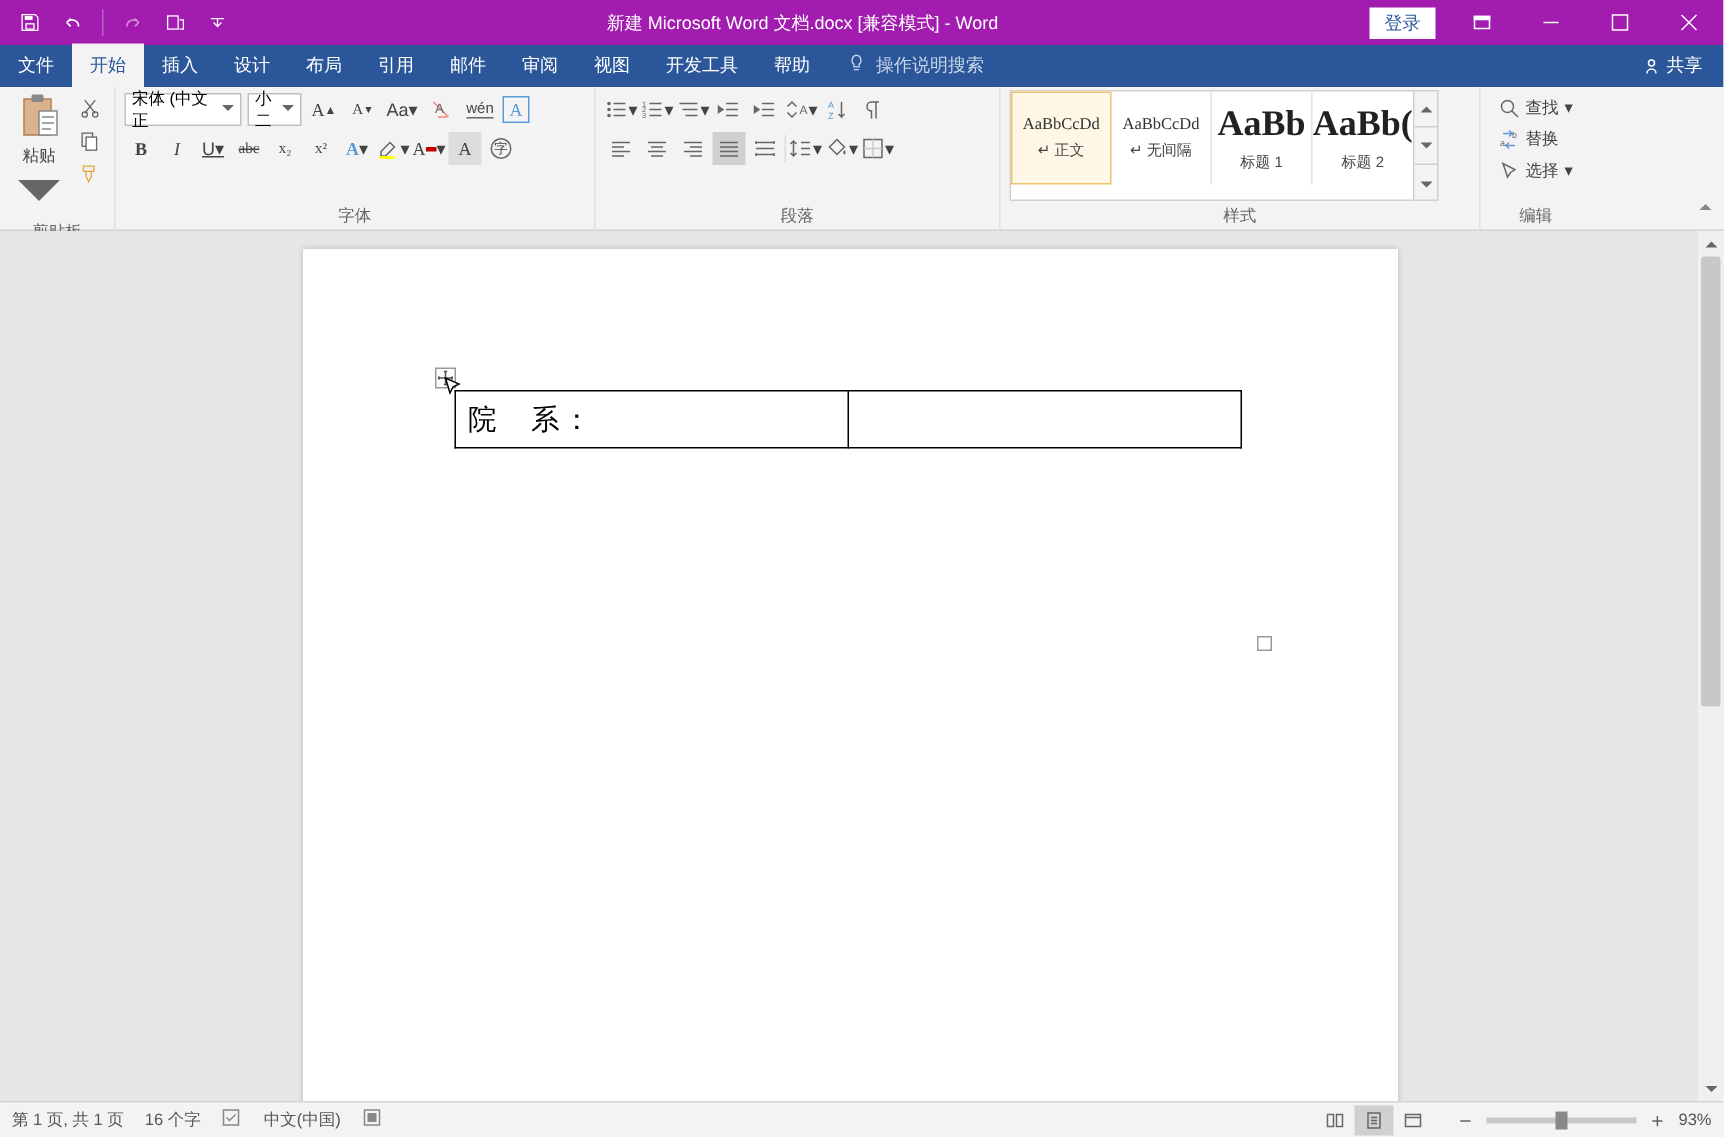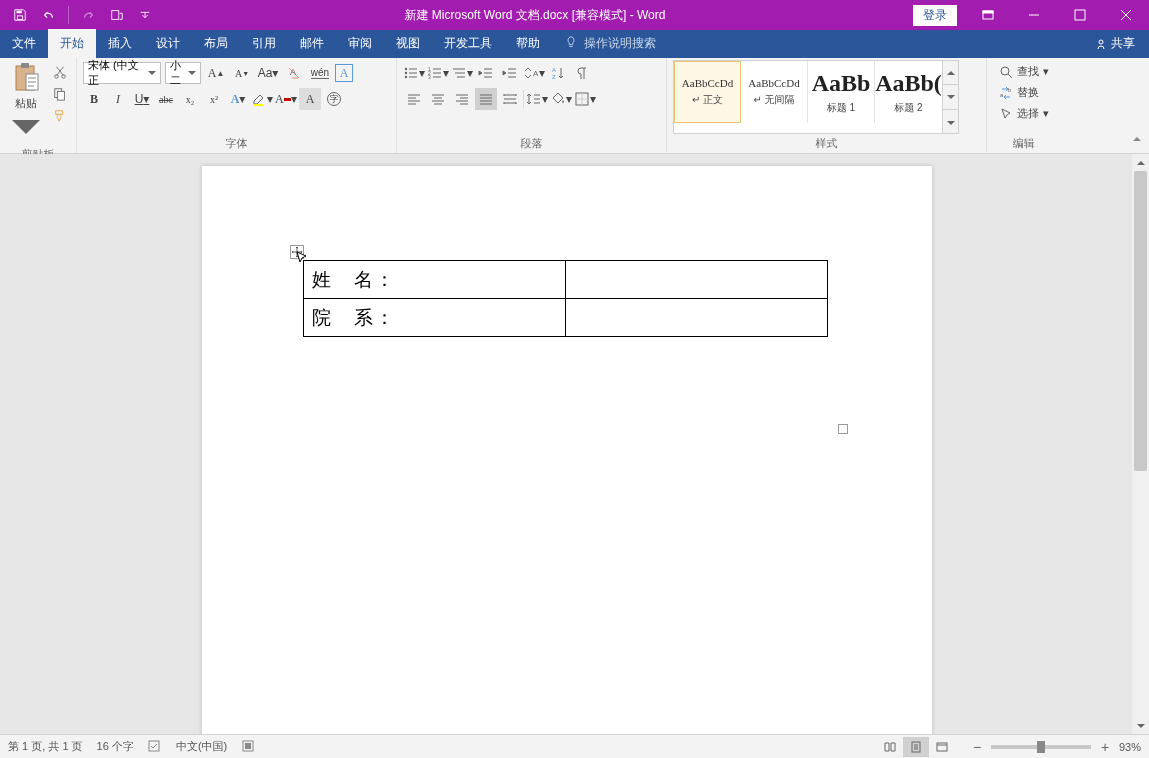--- a/index.html
+++ b/index.html
@@ -450,24 +450,20 @@
     <div class="table-move">
         <svg viewBox="0 0 10 10">
           <path d="M5 0v10M0 5h10M5 0l-1 1m1-1l1 1M5 10l-1-1m1 1l1-1M0 5l1-1m-1 1l1 1M10 5l-1-1m1 1l-1 1"></path>
         </svg>
       </div>
     <div class="cursor-arrow"><svg viewBox="0 0 14 14">
           <path d="M2 1l3 10 2-4 4-2z" fill="#fff" stroke="#000"></path>
         </svg></div>
     <table class="doc-table">
       <tbody>
-          <tr>
-            <td class="c1">姓　名：</td>
-            <td class="c2"></td>
-          </tr>
       <tr>
             <td class="c1">院　系：</td>
             <td class="c2"></td>
           </tr>
     </tbody>
       </table>
     <div class="table-resize"></div>
   </div>
 </div>
 

